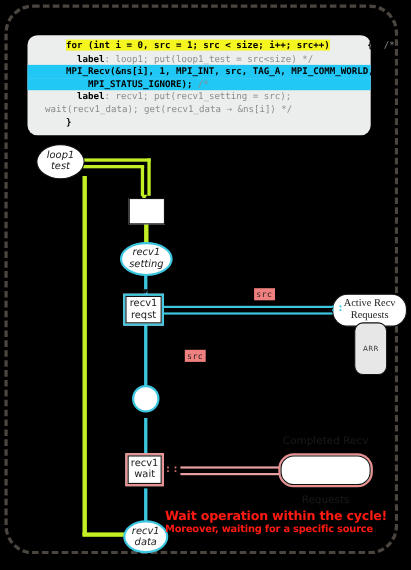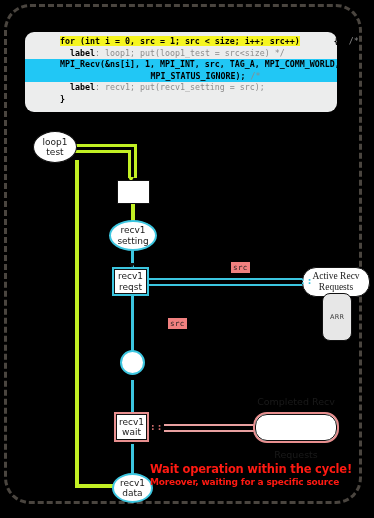--- a/index.html
+++ b/index.html
@@ -23,33 +23,34 @@
     padding:4px 0 6px 0;box-sizing:border-box;
   }
   .code-line{
     font-family:"DejaVu Sans Mono","Liberation Mono",monospace;
     font-size:8.3px;line-height:11.6px;white-space:pre;
     padding:0 6px;color:#3b3b3b;
   }
   .cl-bold{font-weight:bold;color:#000;margin-left:29px;}
   .hl-yellow{background:#f5f520;}
   .cmt{color:#8c8c8c;font-weight:normal;}
-  .row-cyan{background:#21c7f5;text-align:center;}
+  .row-cyan{background:#21c7f5;}
 
   
   .edge{position:absolute;}
   .e-green{background:#c2f024;}
   .e-cyan{background:#3cc6e0;}
   .e-red{background:#e8a0a0;}
 
   .node-ell{
     position:absolute;background:#fff;border-radius:50%;
     display:flex;flex-direction:column;align-items:center;justify-content:center;
     color:#1a1a1a;font-size:9px;line-height:10.5px;text-align:center;
     box-sizing:border-box;
+    font-style:italic;
   }
   .node-rect{
     position:absolute;background:#fff;box-sizing:border-box;
     display:flex;flex-direction:column;align-items:center;justify-content:center;
     color:#1a1a1a;font-size:9px;line-height:10.5px;text-align:center;
   }
   .b-cyan{border:2px solid #3cc6e0;outline:1px solid #111;outline-offset:-3px;}
   .b-cyan-plain{border:2px solid #3cc6e0;}
   .b-red{border:2px solid #e88f8f;outline:1px solid #111;outline-offset:-3px;}
   .b-black{border:1px solid #111;}
@@ -97,20 +98,21 @@
 <div id="root">
 
   <div class="frame"></div>
 
   <div class="code-card">
     <div class="code-line" id="cl-l1"><span class="hl-yellow cl-bold">for (int i = 0, src = 1; src &lt; size; i++; src++)</span><span> </span><span class="cl-bold">{</span><span class="cmt">  /*</span></div>
     <div class="code-line" id="cl-l2"><span>  </span><span class="cl-bold">label</span><span class="cmt">: loop1; put(loop1_test = src&lt;size) */</span></div>
     <div class="code-line row-cyan" id="cl-l3"><span class="cl-bold">MPI_Recv(&amp;ns[i], 1, MPI_INT, src, TAG_A, MPI_COMM_WORLD,</span></div>
     <div class="code-line row-cyan" id="cl-l4"><span class="cl-bold">    MPI_STATUS_IGNORE);</span><span class="cmt"> /*</span></div>
     <div class="code-line" id="cl-l5"><span>  </span><span class="cl-bold">label</span><span class="cmt">: recv1; put(recv1_setting = src);</span></div>
+    <div class="code-line" id="cl-l6"><span class="cmt">  wait(recv1_data); get(recv1_data → &amp;ns[i]) */</span></div>
     <div class="code-line" id="cl-l7"><span class="cl-bold">}</span></div>
   </div>
 
   <div class="edge e-green" style="left:63px;top:144px;width:74px;height:3px;"></div>
   <div class="edge e-green" style="left:63px;top:150px;width:68px;height:3px;"></div>
   <div class="edge e-green" style="left:134px;top:144px;width:3px;height:34px;"></div>
   <div class="edge e-green" style="left:128px;top:150px;width:3px;height:28px;"></div>
   <div class="arrow ar-green" style="left:128px;top:177px;"></div>
 
   <div class="edge e-green" style="left:75px;top:160px;width:4px;height:327px;"></div>

